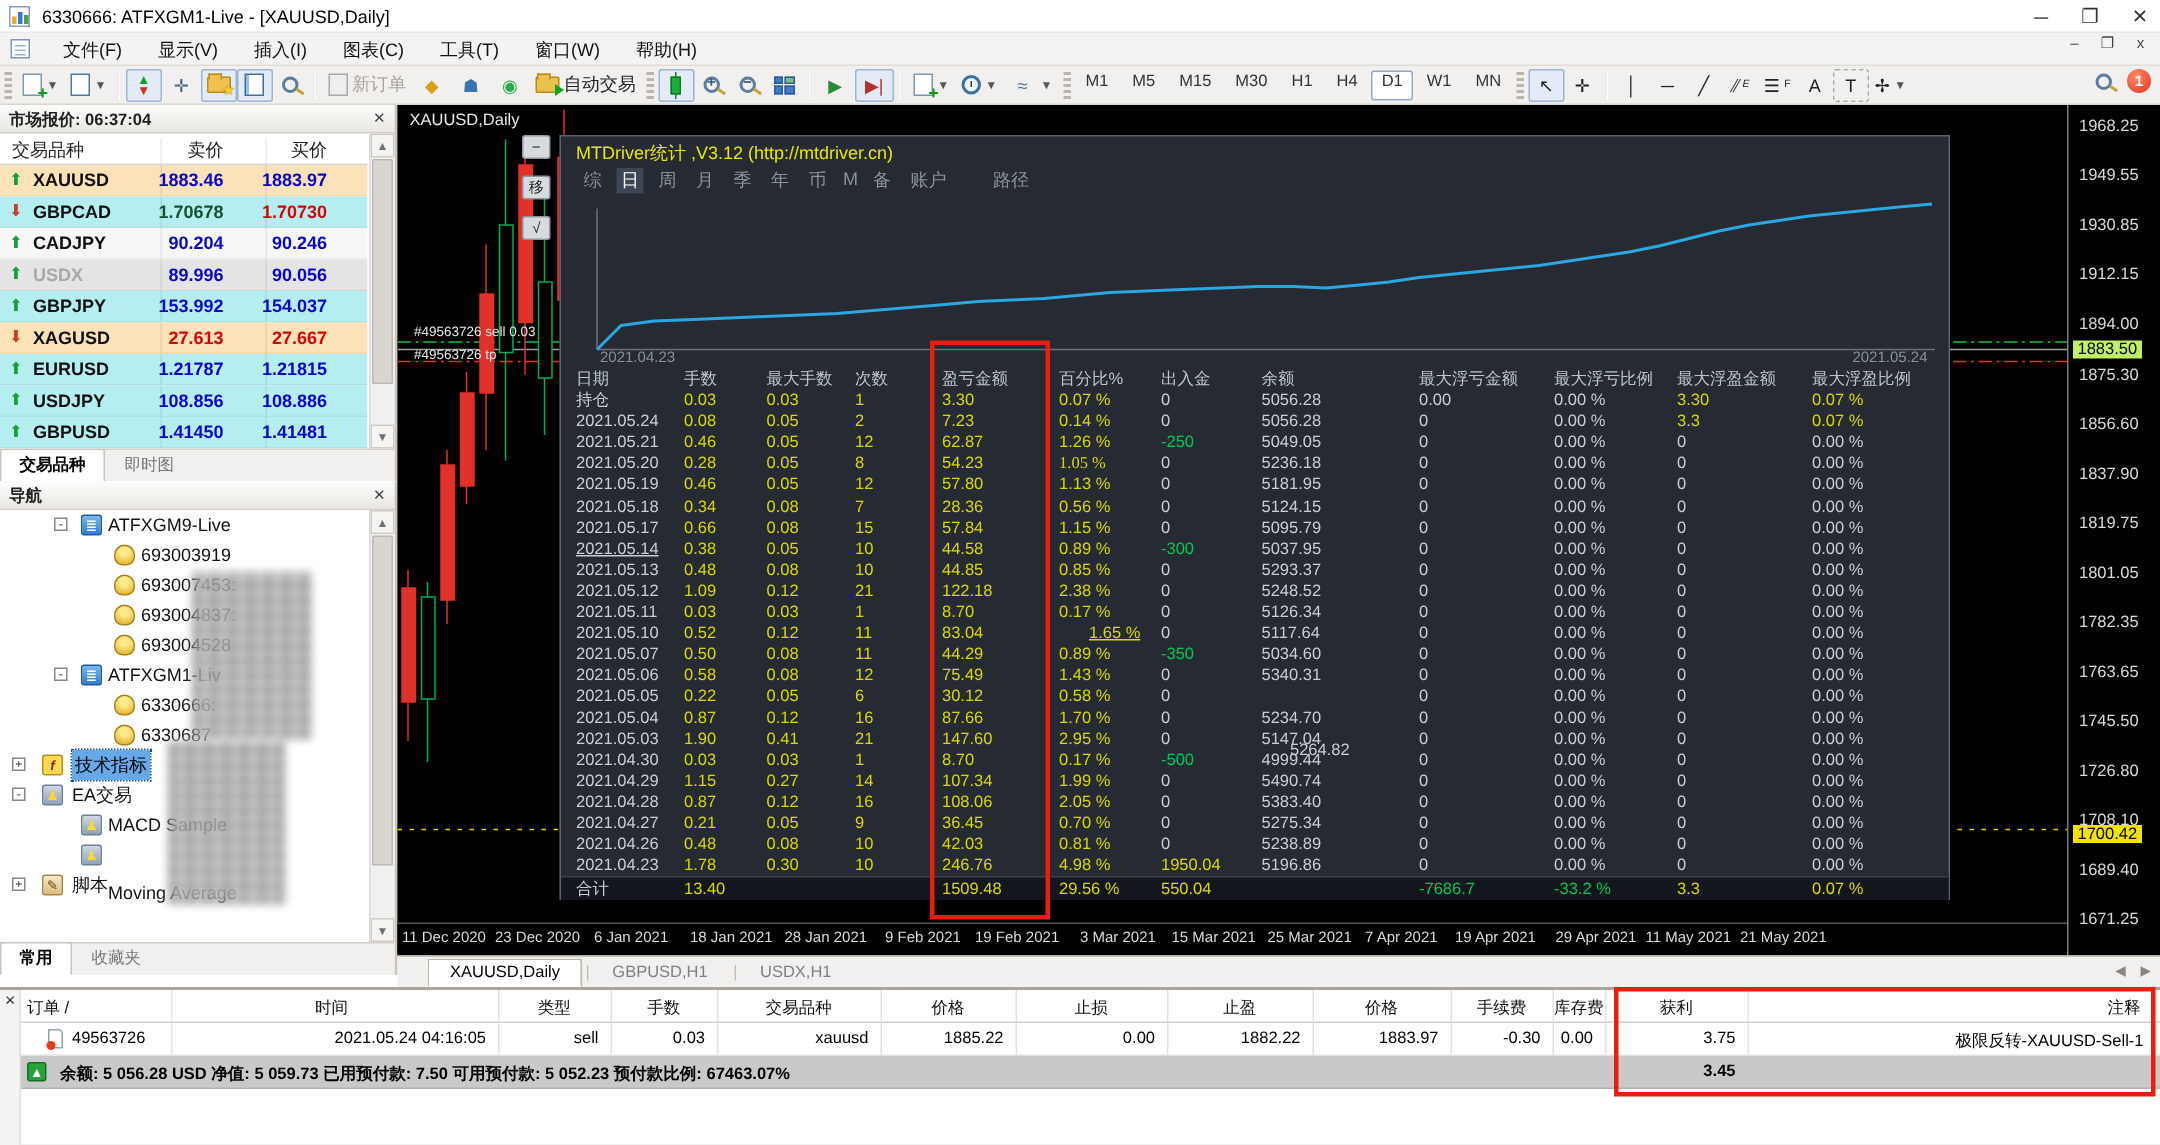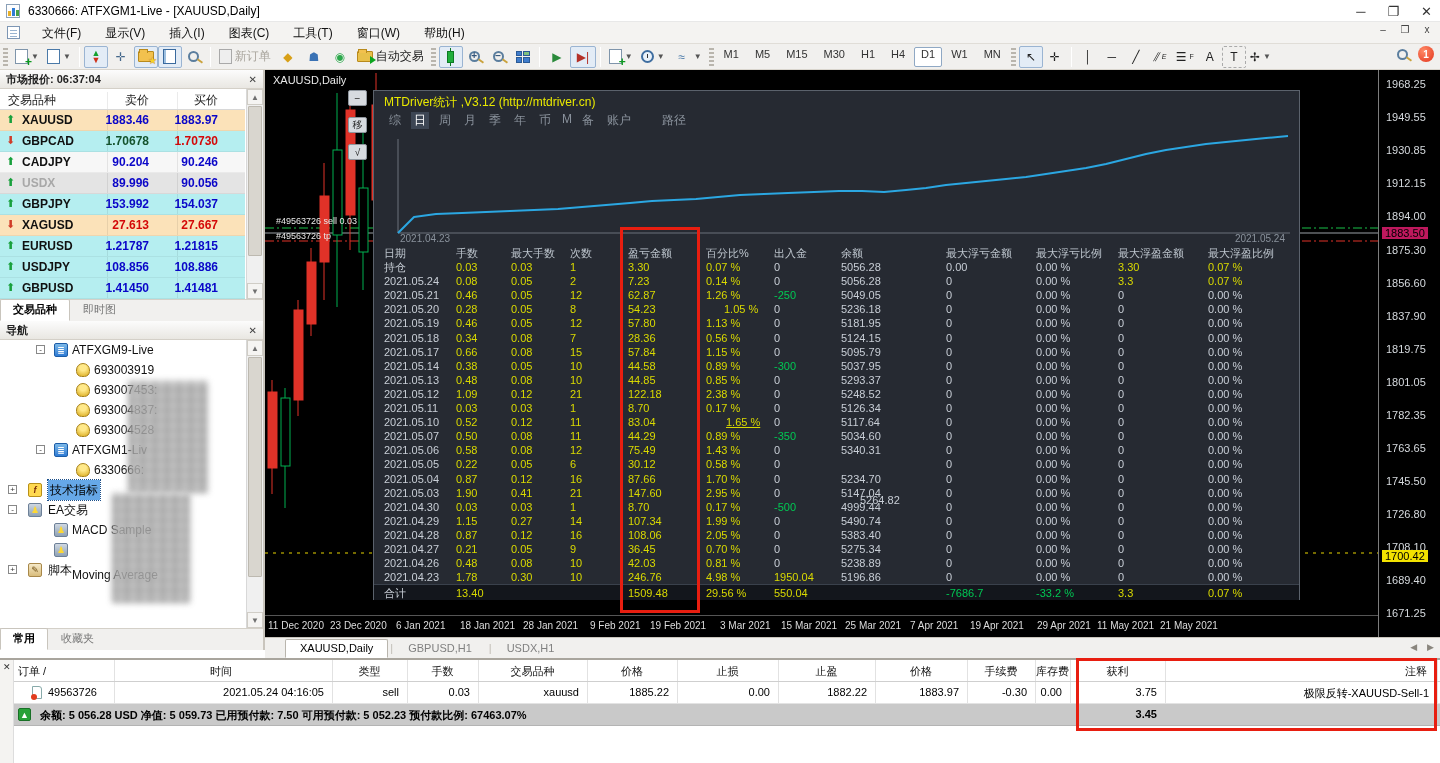--- a/index.html
+++ b/index.html
@@ -101,21 +101,21 @@
     background:repeating-linear-gradient(90deg,#b9b9b9 0 6px,#dcdcdc 6px 12px),repeating-linear-gradient(0deg,#c4c4c4 0 5px,#e6e6e6 5px 10px);
     background-blend-mode:multiply;}
 
   
   .chart-region{position:absolute;left:265px;top:70px;width:1175px;height:567px;background:#000;}
   #chart-svg{position:absolute;left:0;top:0;}
   .chart-symbol{position:absolute;left:8px;top:4px;color:#e8e8e8;font-size:11px;}
   .price-axis{position:absolute;left:1113px;top:0;width:62px;height:567px;background:#000;border-left:1px solid #7d7d7d;}
   .ptick{position:absolute;left:7px;transform:translateY(-50%);color:#d6dade;font-size:11px;}
   .ptag{position:absolute;left:3px;transform:translateY(-50%);font-size:11px;padding:0 3px;color:#000;}
-  .ptag.bid{background:#be185d;} .ptag.yellow{background:#f2e200;}
+  .ptag.bid{background:#bef264;} .ptag.yellow{background:#f2e200;}
   .date-axis{position:absolute;left:0;top:545px;width:1113px;height:22px;background:#000;border-top:1px solid #555;}
   .dtick{position:absolute;top:4px;color:#dcdcdc;font-size:10px;white-space:nowrap;}
   .side-btns{position:absolute;left:83px;top:20px;display:flex;flex-direction:column;gap:11px;}
   .side-btn{width:19px;height:16px;background:#d7dbe0;border:1px solid #8f969e;border-radius:2px;
     font-size:10px;color:#222;display:flex;align-items:center;justify-content:center;}
 
   
   .stats-panel{position:absolute;left:108px;top:20px;width:927px;height:510px;background:#262a32;
     border:1px solid #5b626c;font-size:11px;}
   .stats-title{position:absolute;left:10px;top:3px;color:#e9e900;font-size:12px;}
@@ -455,20 +455,24 @@
           <span class="nav-label" style="left: 94px;">693004528</span>
         </div>
         <div class="nav-item">
           <span class="nav-exp" style="left: 36px;">-</span>
           <span class="nav-ico ico-server" style="left: 54px;">≣</span>
           <span class="nav-label" style="left: 72px;">ATFXGM1-Liv</span>
         </div>
         <div class="nav-item">
           <span class="nav-ico ico-account" style="left: 76px;"></span>
           <span class="nav-label" style="left: 94px;">6330666:</span>
+        </div>
+        <div class="nav-item">
+          <span class="nav-ico ico-account" style="left: 76px;"></span>
+          <span class="nav-label" style="left: 94px;">6330687</span>
         </div>
         <div class="nav-item">
           <span class="nav-exp" style="left: 8px;">+</span>
           <span class="nav-ico ico-f" style="left: 28px;">f</span>
           <span class="nav-label selected" style="left: 48px;">技术指标</span>
         </div>
         <div class="nav-item">
           <span class="nav-exp" style="left: 8px;">-</span>
           <span class="nav-ico ico-ea" style="left: 28px;">♟</span>
           <span class="nav-label" style="left: 48px;">EA交易</span>
@@ -614,21 +618,21 @@
             <span style="left: 662px; color: rgb(200, 206, 214);">0.00 %</span>
             <span style="left: 744px; color: rgb(200, 206, 214);">0</span>
             <span style="left: 834px; color: rgb(200, 206, 214);">0.00 %</span>
           </div>
           <div class="st-row " style="top: 56.3px;">
             <span style="left: 10px; color: rgb(200, 206, 214);">2021.05.20</span>
             <span style="left: 82px; color: rgb(217, 217, 0);">0.28</span>
             <span style="left: 137px; color: rgb(217, 217, 0);">0.05</span>
             <span style="left: 196px; color: rgb(217, 217, 0);">8</span>
             <span style="left: 254px; color: rgb(217, 217, 0);">54.23</span>
-            <span style="left: 350px; color: rgb(217, 217, 0);">1.05 %</span>
+            <span style="left: 332px; color: rgb(217, 217, 0); font-family: Liberation Serif, serif;">1.05 %</span>
             <span style="left: 400px; color: rgb(200, 206, 214);">0</span>
             <span style="left: 467px; color: rgb(200, 206, 214);">5236.18</span>
             <span style="left: 572px; color: rgb(200, 206, 214);">0</span>
             <span style="left: 662px; color: rgb(200, 206, 214);">0.00 %</span>
             <span style="left: 744px; color: rgb(200, 206, 214);">0</span>
             <span style="left: 834px; color: rgb(200, 206, 214);">0.00 %</span>
           </div>
           <div class="st-row " style="top: 70.4px;">
             <span style="left: 10px; color: rgb(200, 206, 214);">2021.05.19</span>
             <span style="left: 82px; color: rgb(217, 217, 0);">0.46</span>
@@ -665,21 +669,21 @@
             <span style="left: 254px; color: rgb(217, 217, 0);">57.84</span>
             <span style="left: 332px; color: rgb(217, 217, 0);">1.15 %</span>
             <span style="left: 400px; color: rgb(200, 206, 214);">0</span>
             <span style="left: 467px; color: rgb(200, 206, 214);">5095.79</span>
             <span style="left: 572px; color: rgb(200, 206, 214);">0</span>
             <span style="left: 662px; color: rgb(200, 206, 214);">0.00 %</span>
             <span style="left: 744px; color: rgb(200, 206, 214);">0</span>
             <span style="left: 834px; color: rgb(200, 206, 214);">0.00 %</span>
           </div>
           <div class="st-row " style="top: 112.7px;">
-            <span style="left: 10px; color: rgb(200, 206, 214);">2021.05.14</span>
+            <span style="left: 10px; color: rgb(200, 206, 214); text-decoration: underline;">2021.05.14</span>
             <span style="left: 82px; color: rgb(217, 217, 0);">0.38</span>
             <span style="left: 137px; color: rgb(217, 217, 0);">0.05</span>
             <span style="left: 196px; color: rgb(217, 217, 0);">10</span>
             <span style="left: 254px; color: rgb(217, 217, 0);">44.58</span>
             <span style="left: 332px; color: rgb(217, 217, 0);">0.89 %</span>
             <span style="left: 400px; color: rgb(0, 200, 83);">-300</span>
             <span style="left: 467px; color: rgb(200, 206, 214);">5037.95</span>
             <span style="left: 572px; color: rgb(200, 206, 214);">0</span>
             <span style="left: 662px; color: rgb(200, 206, 214);">0.00 %</span>
             <span style="left: 744px; color: rgb(200, 206, 214);">0</span>

